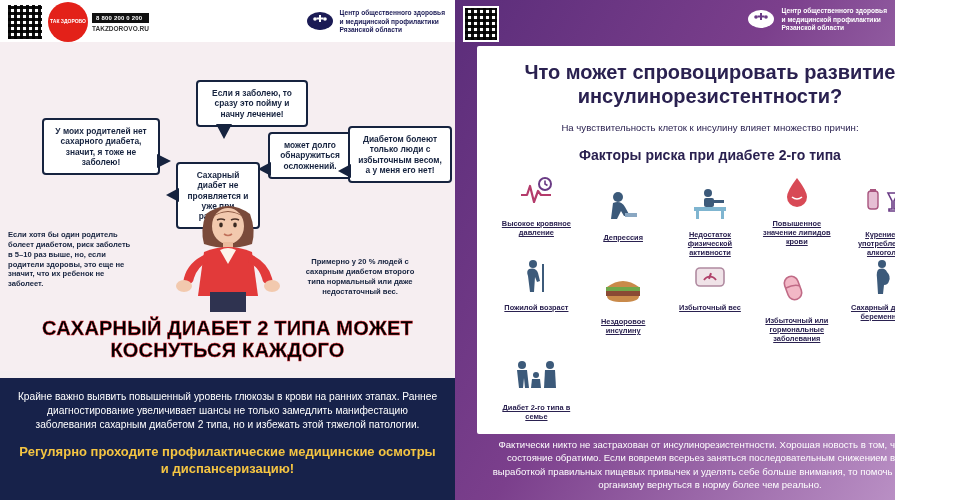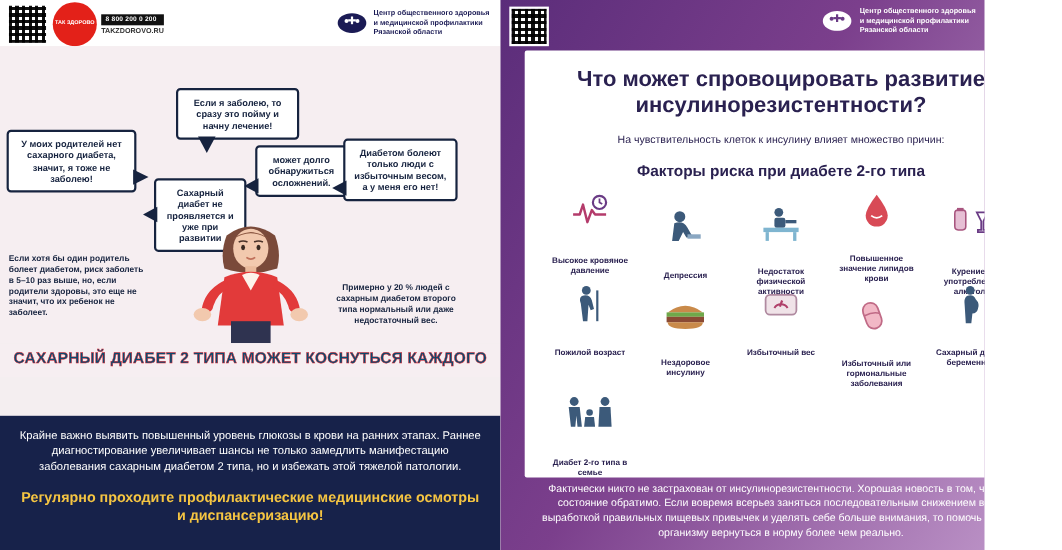--- a/index.html
+++ b/index.html
@@ -90,20 +90,21 @@
     position: absolute;
     background: #ffffff;
     border: 2.2px solid #16233f;
     border-radius: 4px;
     padding: 6px 8px;
     font-size: 8.4px;
     line-height: 1.22;
     color: #16233f;
     font-weight: bold;
     text-align: center;
+    margin-left: 36px;
   }
   .bubble::after {
     content: "";
     position: absolute;
     width: 0; height: 0;
   }
   .b1 { left: 6px;  top: 76px;  width: 118px; }
   .b1::after {
     right: -13px; top: 34px;
     border-left: 14px solid #16233f;
@@ -155,23 +156,23 @@
     left: 168px; top: 150px;
     width: 120px; height: 120px;
   }
 
   .left-title-band {
     background: #f6eef1;
     padding: 6px 0 10px 0;
     text-align: center;
   }
   .left-title {
-    color: #0c4a6e;
-    font-weight: bold;
-    font-size: 14px;
+    color: #000000;
+    font-weight: bold;
+    font-size: 20px;
     line-height: 1.08;
     letter-spacing: .2px;
     text-transform: uppercase;
     -webkit-text-stroke: 0.4px #e8202a;
   }
   .left-footer {
     position: absolute;
     left: 0; bottom: 0;
     width: 455px;
     height: 122px;
@@ -258,26 +259,27 @@
   .icon-cell {
     display: flex;
     flex-direction: column;
     align-items: center;
     justify-content: flex-start;
     padding: 0 3px;
   }
   .icon-cell.lower { padding-top: 14px; }
   .icon-art { height: 38px; display: flex; align-items: center; justify-content: center; }
   .icon-label {
-    margin-top: 21px;
+    margin-top: 8px;
     font-size: 7.4px;
     line-height: 1.22;
     text-align: center;
     color: #2a2150;
     font-weight: bold;
+    text-decoration: underline;
   }
   .right-footer {
     position: absolute;
     left: 22px; bottom: 8px;
     width: 466px;
     color: #ffffff;
     font-size: 9.6px;
     line-height: 1.42;
     text-align: center;
     padding: 0 6px;

